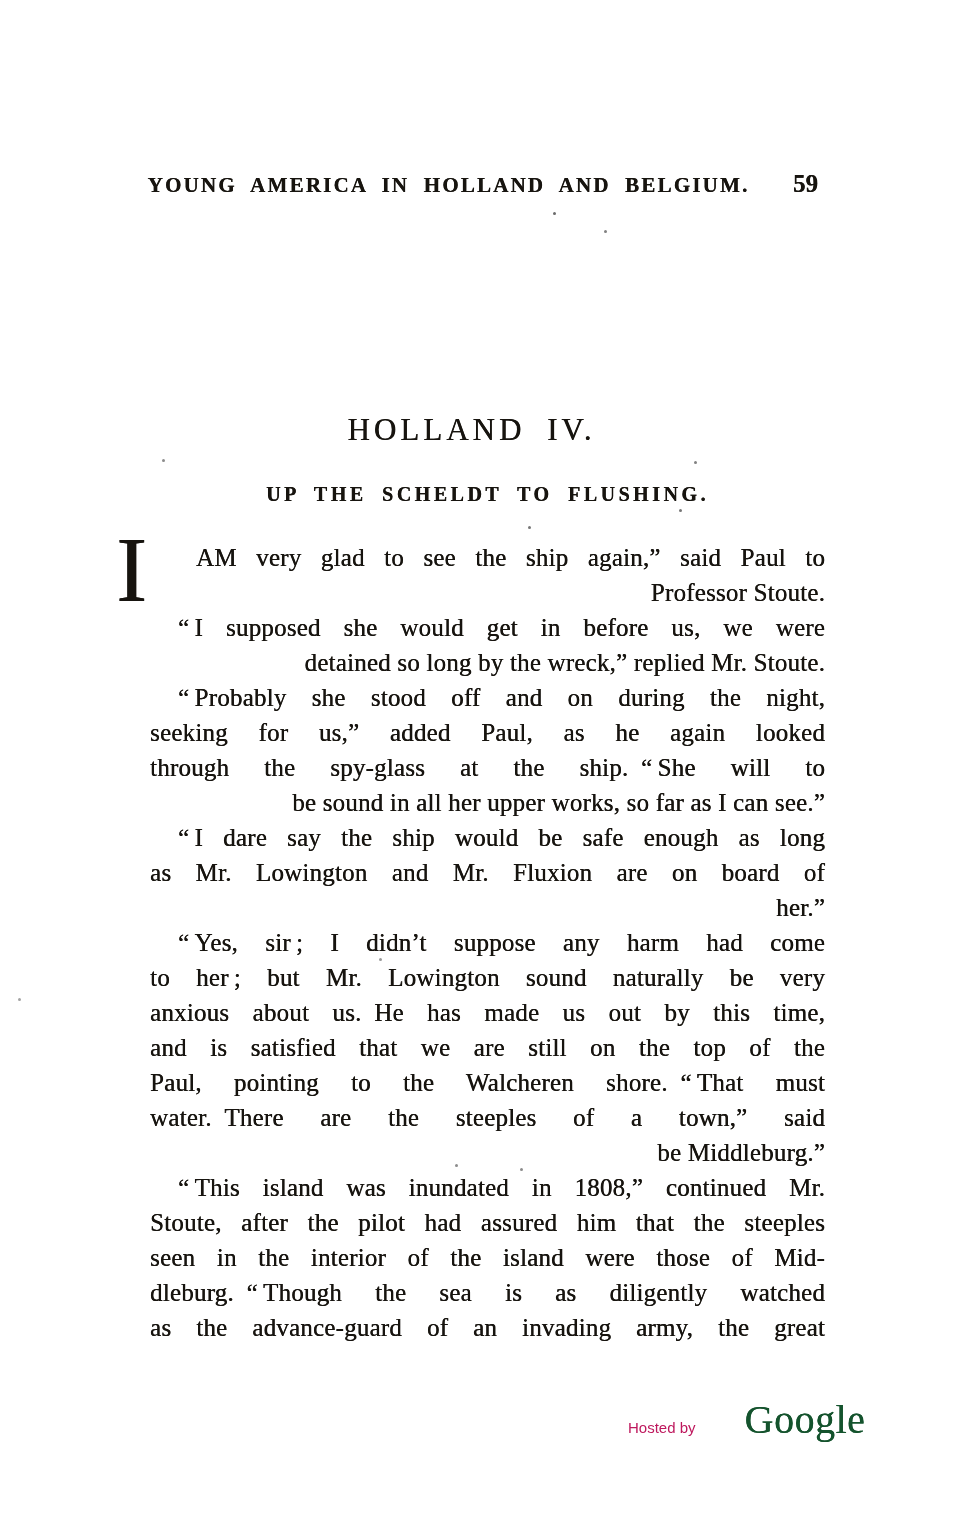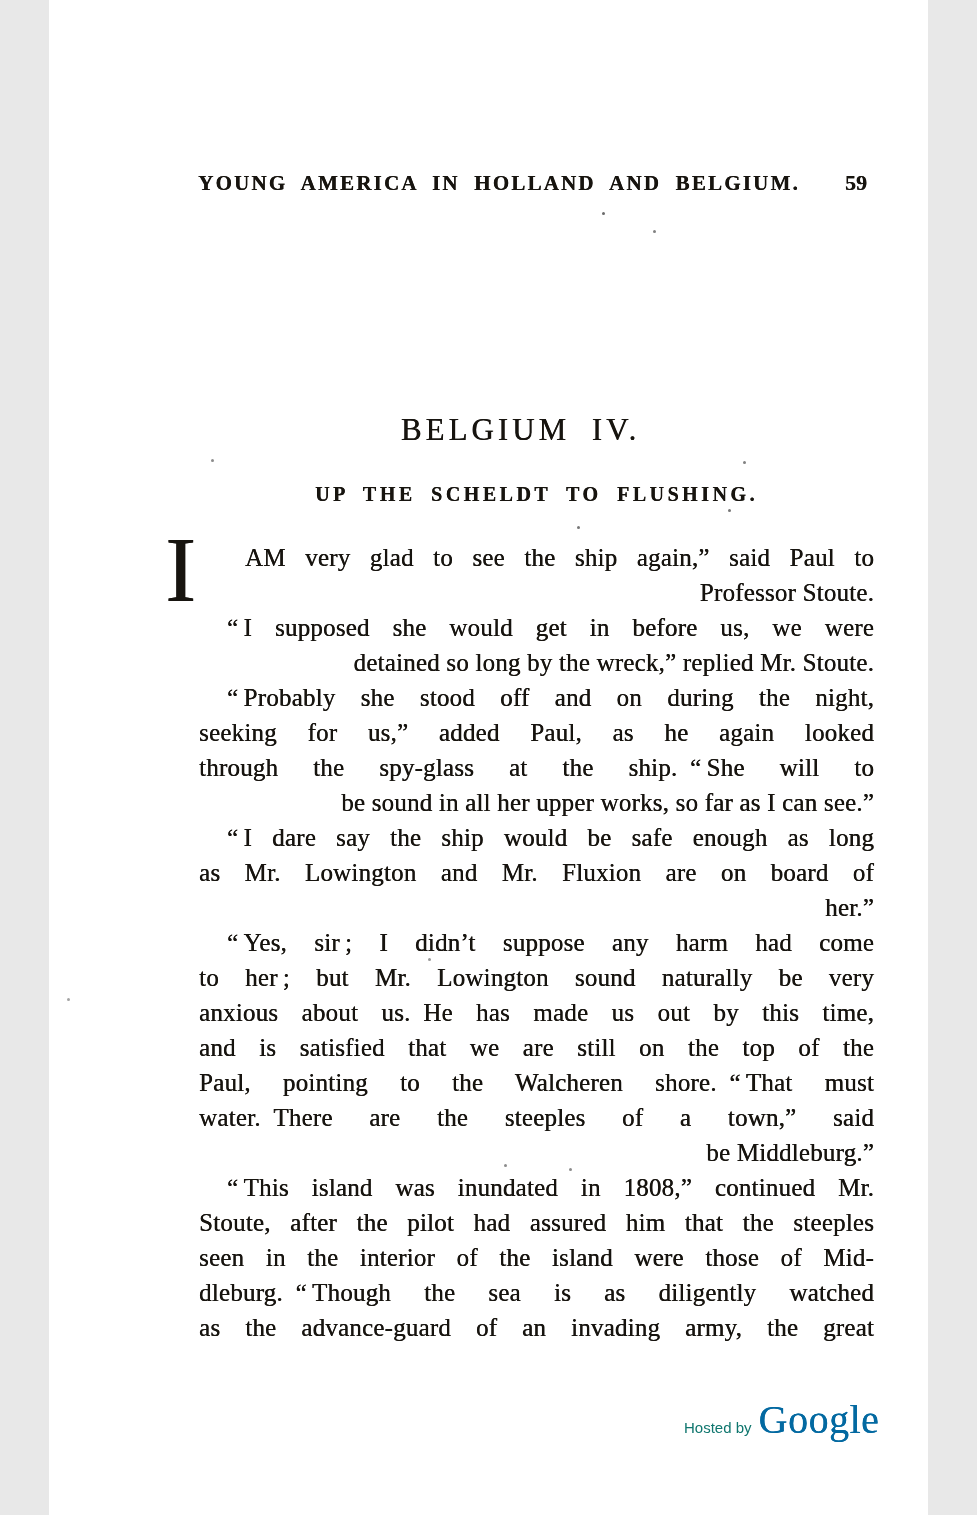--- a/index.html
+++ b/index.html
@@ -1,38 +1,38 @@
 <!DOCTYPE html>
 <html><head>
 <meta charset="utf-8">
 <style>
   html,body{margin:0;padding:0;background:#e8e8e8;}
   #page{
     position:relative;
-    width:879px;height:1515px;
+    width:977px;height:1515px;
     margin:0 auto;
     background:#ffffff;
     color:#17140f;
     font-family:"Liberation Serif","DejaVu Serif",serif;
     overflow:hidden;
   }
   
   .header-row{
     position:absolute;top:170px;left:118px;width:700px;
     display:flex;align-items:baseline;
   }
   .running-title{
     flex:1;text-align:center;
     font-size:21px;letter-spacing:2.2px;word-spacing:7px;
     font-weight:bold;font-stretch:condensed;
     text-shadow:0.3px 0 0 currentColor;
     white-space:nowrap;
   }
   .page-number{
-    font-size:22px;font-weight:bold;
+    font-size:25px;font-weight:bold;
     text-shadow:0.3px 0 0 currentColor;
     padding-left:14px;
   }
   
   .chapter-heading{
     position:absolute;top:412px;left:118px;width:707px;
     text-align:center;
     font-size:31px;letter-spacing:4px;word-spacing:10px;
     text-shadow:0.35px 0 0 currentColor;
     white-space:nowrap;
@@ -65,41 +65,42 @@
     font-size:93px;line-height:70px;
     text-shadow:0.6px 0 0 currentColor;
   }
   
   .watermark{
     position:absolute;top:1396px;left:628px;
     display:flex;align-items:baseline;
   }
   .hosted-by{
     font-family:"Liberation Sans","DejaVu Sans",sans-serif;
-    font-size:15px;color:#0f766e;margin-right:7px;margin-left:7px;
+    font-size:15px;color:#be185d;margin-right:7px;
   }
   .google-logo{
     font-family:"Liberation Serif","DejaVu Serif",serif;
-    font-size:40px;color:#0369a1;letter-spacing:0.5px;
+    font-size:40px;color:#14532d;letter-spacing:0.5px;
     text-shadow:0.3px 0 0 currentColor;
+    margin-left:42px;
   }
   
   .speck{position:absolute;background:#1a1a1a;border-radius:50%;}
 </style>
 </head>
 <body>
 
 <div id="page">
 
   <div class="header-row">
     <div class="running-title">YOUNG AMERICA IN HOLLAND AND BELGIUM.</div>
     <div class="page-number">59</div>
   </div>
 
-  <div class="chapter-heading">BELGIUM  IV.</div>
+  <div class="chapter-heading">HOLLAND  IV.</div>
 
   <div class="chapter-subheading">UP THE SCHELDT TO FLUSHING.</div>
 
   <div class="body-text">
       <div class="para has-dropcap">
         <span class="drop-cap">I</span>
         <div class="line j">AM very glad to see the ship again,” said Paul to</div>
         <div class="line">Professor Stoute.</div>
       </div>
       <div class="para">

